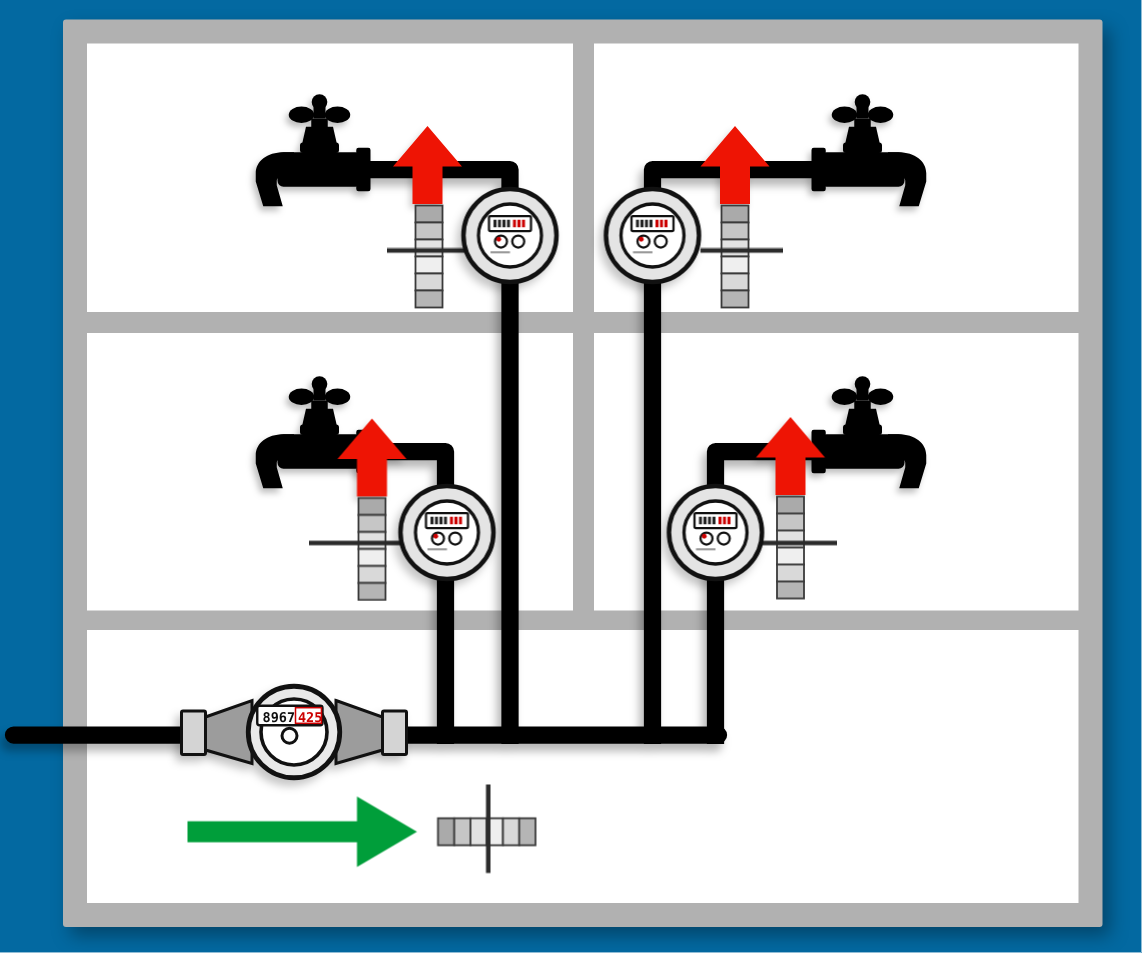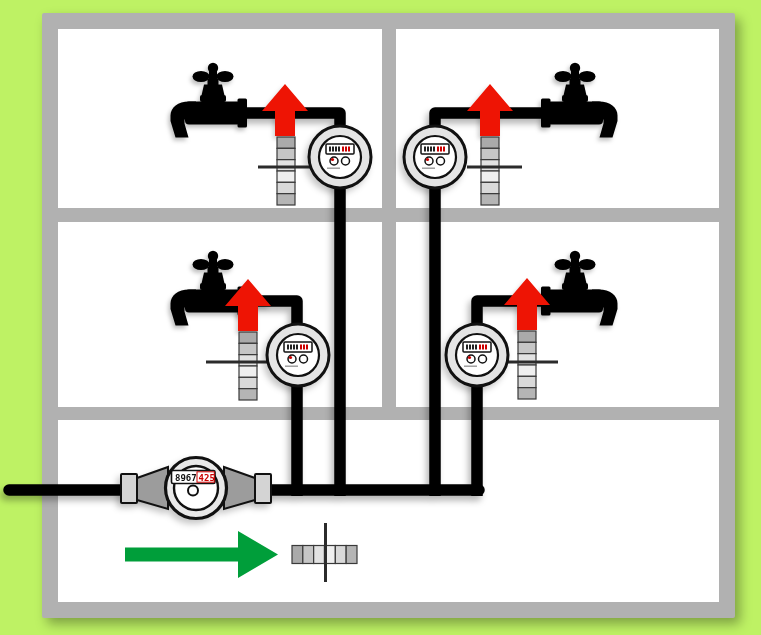--- a/index.html
+++ b/index.html
@@ -1,16 +1,16 @@
 <!DOCTYPE html>
 <html style="--wall: #b1b1b1; --room: #ffffff; --pipe: #000000; --arrow_red: #ee1404; --arrow_green: #009e3a; --meter_light: #e6e6e6; --digit_red: #cc0000;"><head>
 <meta charset="utf-8">
 <style>
   html,body{margin:0;padding:0;background:#ffffff;}
-  .stage{position:relative;width:761px;height:635px;background:#bef264;overflow:hidden;
+  .stage{position:relative;width:761px;height:635px;background:#0369a1;overflow:hidden;
          font-family:"DejaVu Sans",sans-serif;}
   svg{position:absolute;left:0;top:0;}
   .building{filter:drop-shadow(5px 6px 6px rgba(0,0,0,.33));}
   .pipes{filter:drop-shadow(-3px 5px 3px rgba(0,0,0,.28));}
   .pipe{stroke:var(--pipe,#000);stroke-width:11.5;fill:none;stroke-linejoin:round;}
   .pipe-capped{stroke-linecap:round;}
   .wall{fill:var(--wall,#b1b1b1);}
   .room{fill:var(--room,#fff);}
   .meters{filter:drop-shadow(-3px 4px 3px rgba(0,0,0,.22));}
   .arrows{filter:drop-shadow(-2px 3px 2px rgba(0,0,0,.18));}

